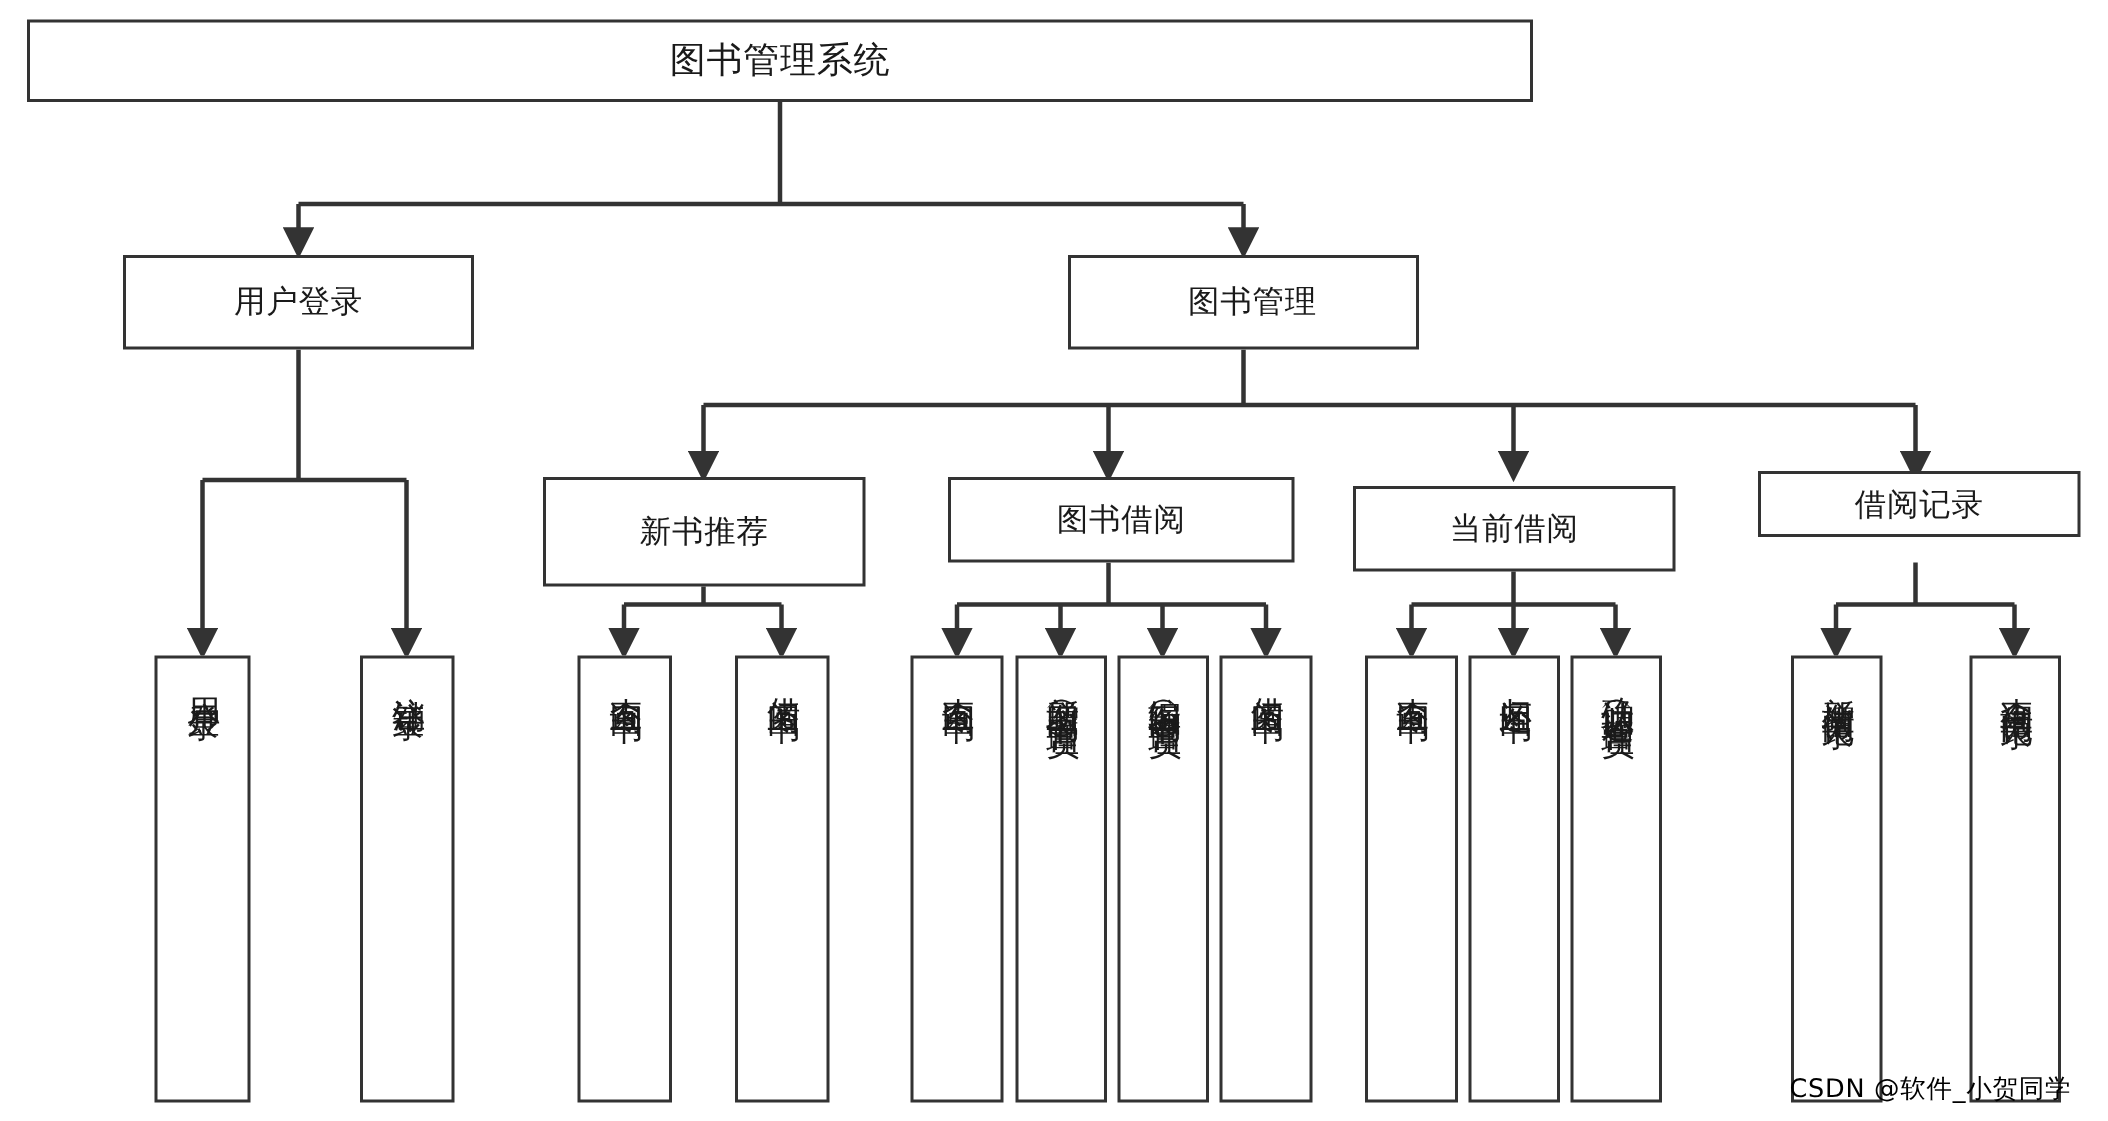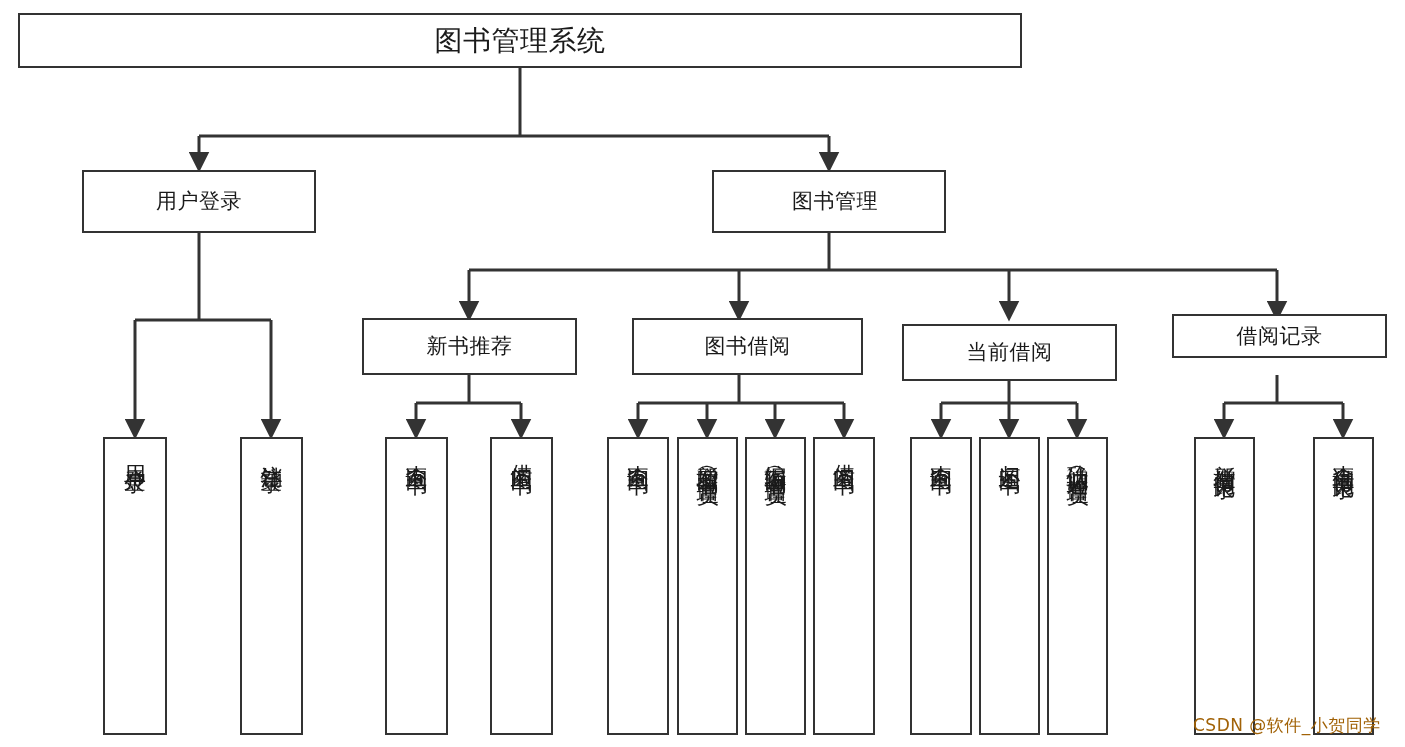--- a/index.html
+++ b/index.html
@@ -40,42 +40,42 @@
     text-align: center;
     line-height: 1.18;
     white-space: nowrap;
   }
   
   .node.horiz .node-label {
     font-size: 21px;
     letter-spacing: 0.5px;
   }
   .node.root .node-label {
-    font-size: 28px;
+    font-size: 24px;
     letter-spacing: 0.5px;
   }
   
   .node.vert {
     align-items: flex-start;
     justify-content: center;
     padding-top: 8px;
   }
   .node.vert .node-label {
     writing-mode: vertical-rl;
     text-orientation: upright;
     font-size: 22px;
     letter-spacing: 3px;
     line-height: 1;
   }
   .watermark {
     position: absolute;
     left: 1193px;
     top: 714px;
     font-size: 17px;
-    color: #a16207;
+    color: #000000;
     white-space: nowrap;
     letter-spacing: 0.5px;
     font-family: "DejaVu Sans", "Liberation Sans", sans-serif;
   }
 </style>
 </head>
 <body>
 
 <div id="canvas">
 
@@ -136,21 +136,21 @@
   </div>
 
   <div class="node horiz" style="left:82px; top:170px; width:234px; height:63px;">
     <span class="node-label">用户登录</span>
   </div>
 
   <div class="node horiz" style="left:712px; top:170px; width:234px; height:63px;padding-left:12px;">
     <span class="node-label">图书管理</span>
   </div>
 
-  <div class="node horiz" style="left:362px; top:318px; width:215px; height:57px;">
+  <div class="node horiz" style="left:362px; top:318px; width:215px; height:73px;">
     <span class="node-label">新书推荐</span>
   </div>
 
   <div class="node horiz" style="left:632px; top:318px; width:231px; height:57px;">
     <span class="node-label">图书借阅</span>
   </div>
 
   <div class="node horiz" style="left:902px; top:324px; width:215px; height:57px;">
     <span class="node-label">当前借阅</span>
   </div>

